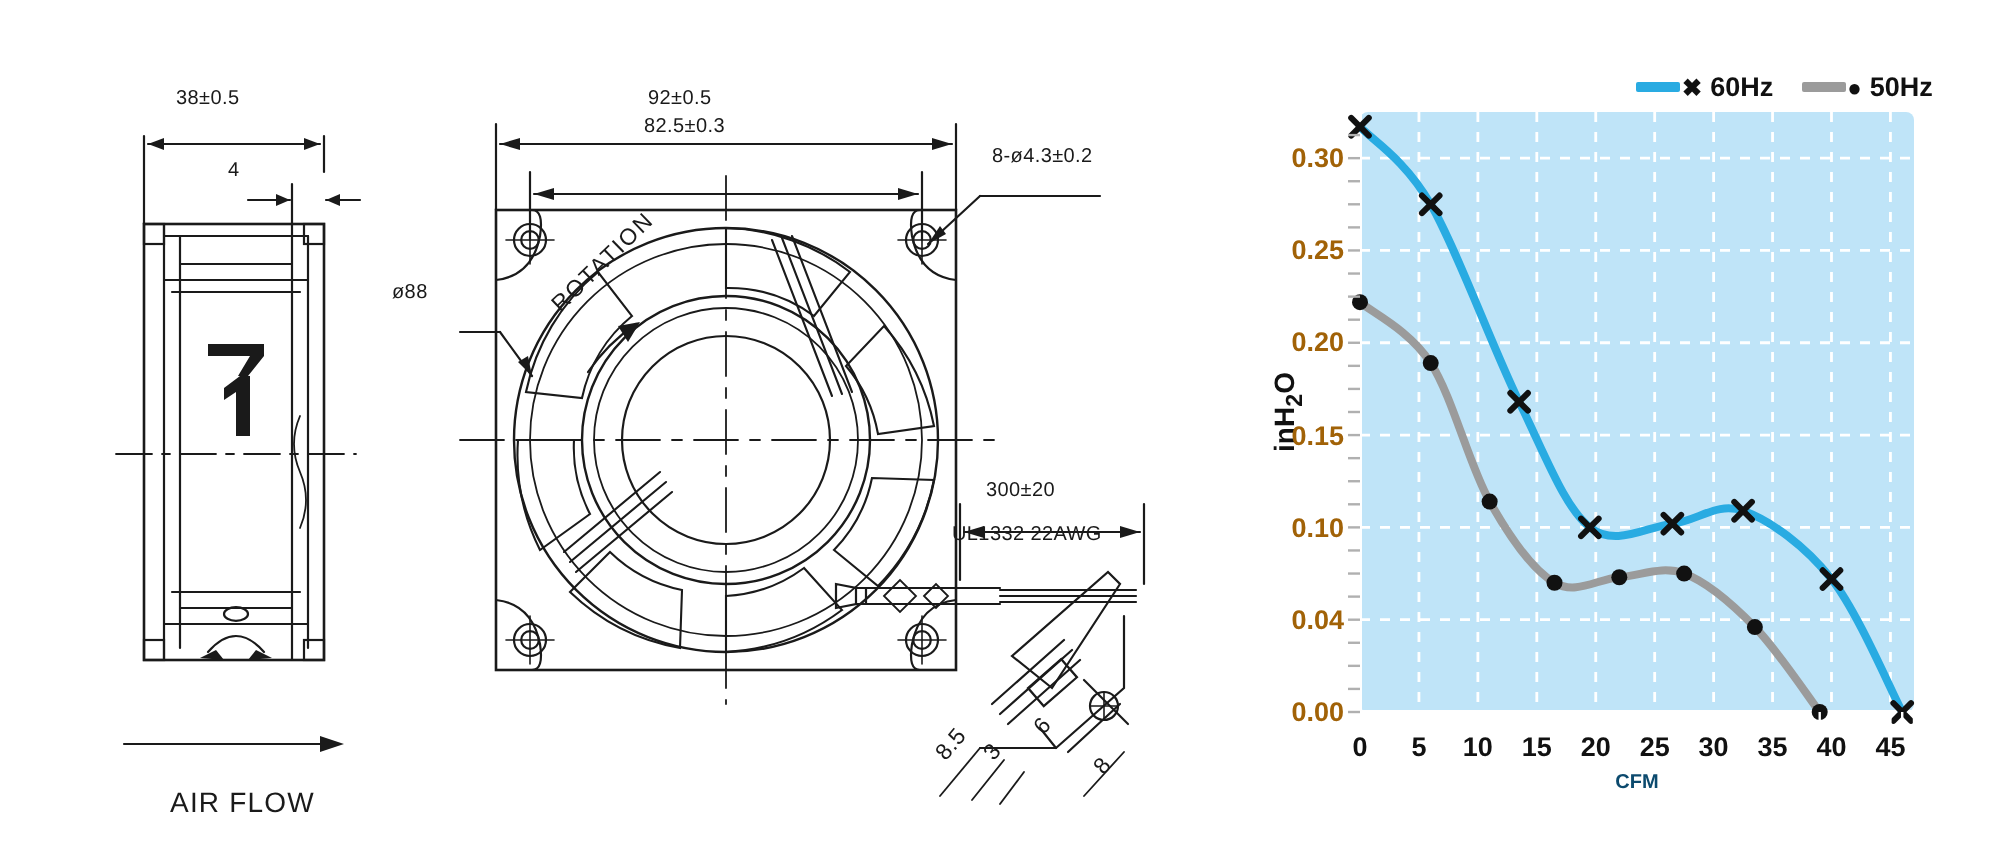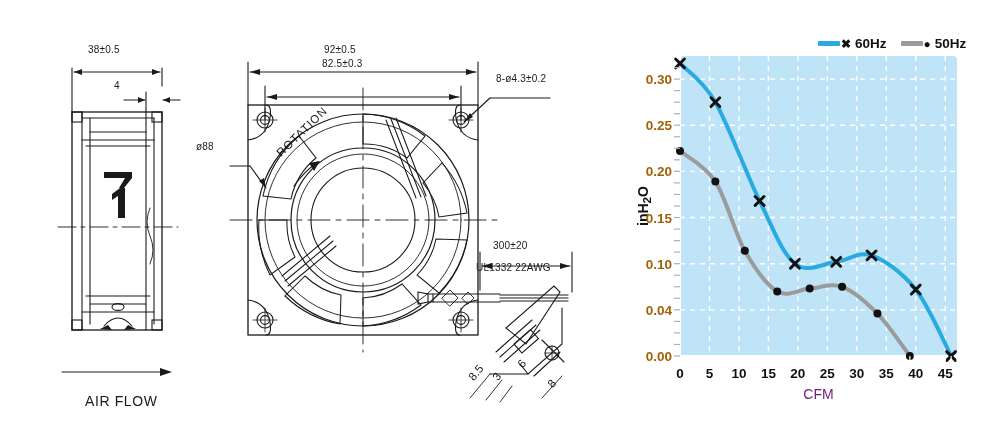--- a/index.html
+++ b/index.html
@@ -29,21 +29,21 @@
         background:#bfe4f8;border-radius:4px;}
   .plotInner{position:absolute;left:0;top:0;width:100%;height:100%;}
 
   .ylabel{position:absolute;left:-36px;top:150px;transform:translate(-50%,-50%) rotate(-90deg);
           font-size:14px;font-weight:bold;color:#111;white-space:nowrap;}
   .ytick{position:absolute;right:100%;margin-right:8px;transform:translateY(-50%);
          font-size:13.5px;font-weight:bold;color:#a16207;white-space:nowrap;}
   .xtick{position:absolute;top:100%;margin-top:10px;transform:translateX(-50%);
          font-size:13.5px;font-weight:bold;color:#111;}
   .xlabel{position:absolute;left:50%;top:100%;margin-top:30px;transform:translateX(-50%);
-          font-size:14px;font-weight:normal;color:#701a75;}
+          font-size:10px;font-weight:bold;color:#0c4a6e;}
 </style>
 </head>
 <body>
 
 <div class="stage">
 
   <div class="abs" style="left:0;top:0;width:240px;height:429px;">
 
     <svg width="240" height="429" viewBox="0 0 240 429">
       <g fill="none" stroke="#1a1a1a" stroke-width="1.1" stroke-linecap="round">

